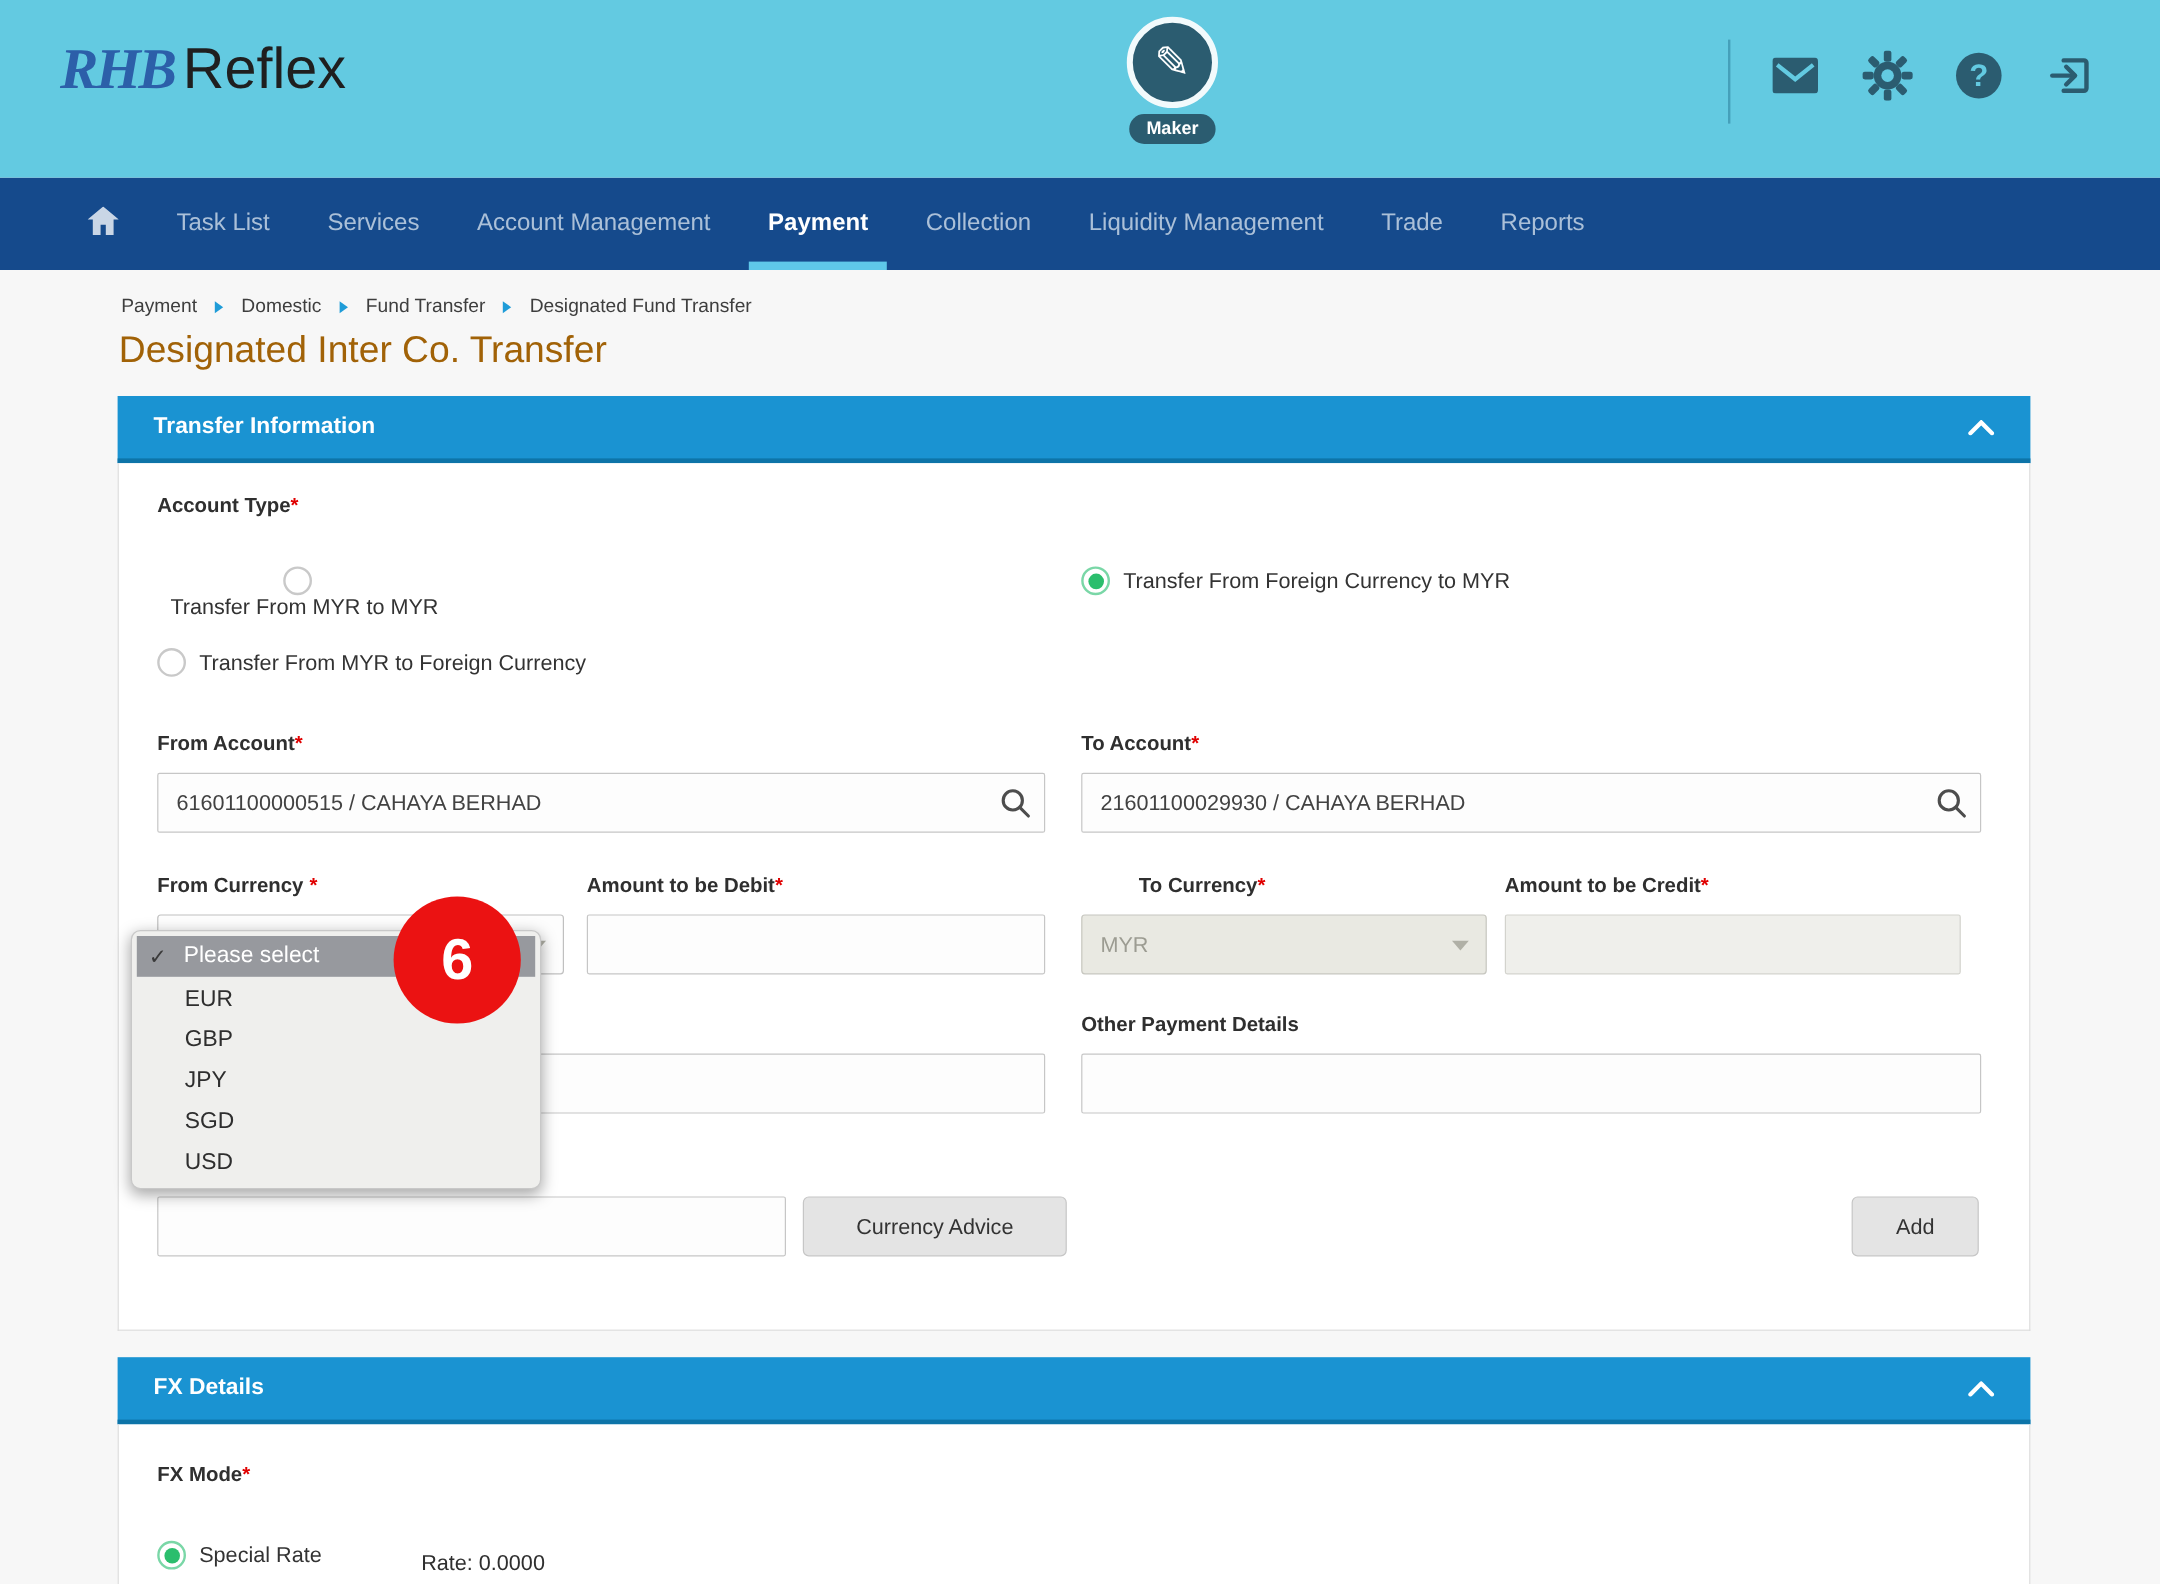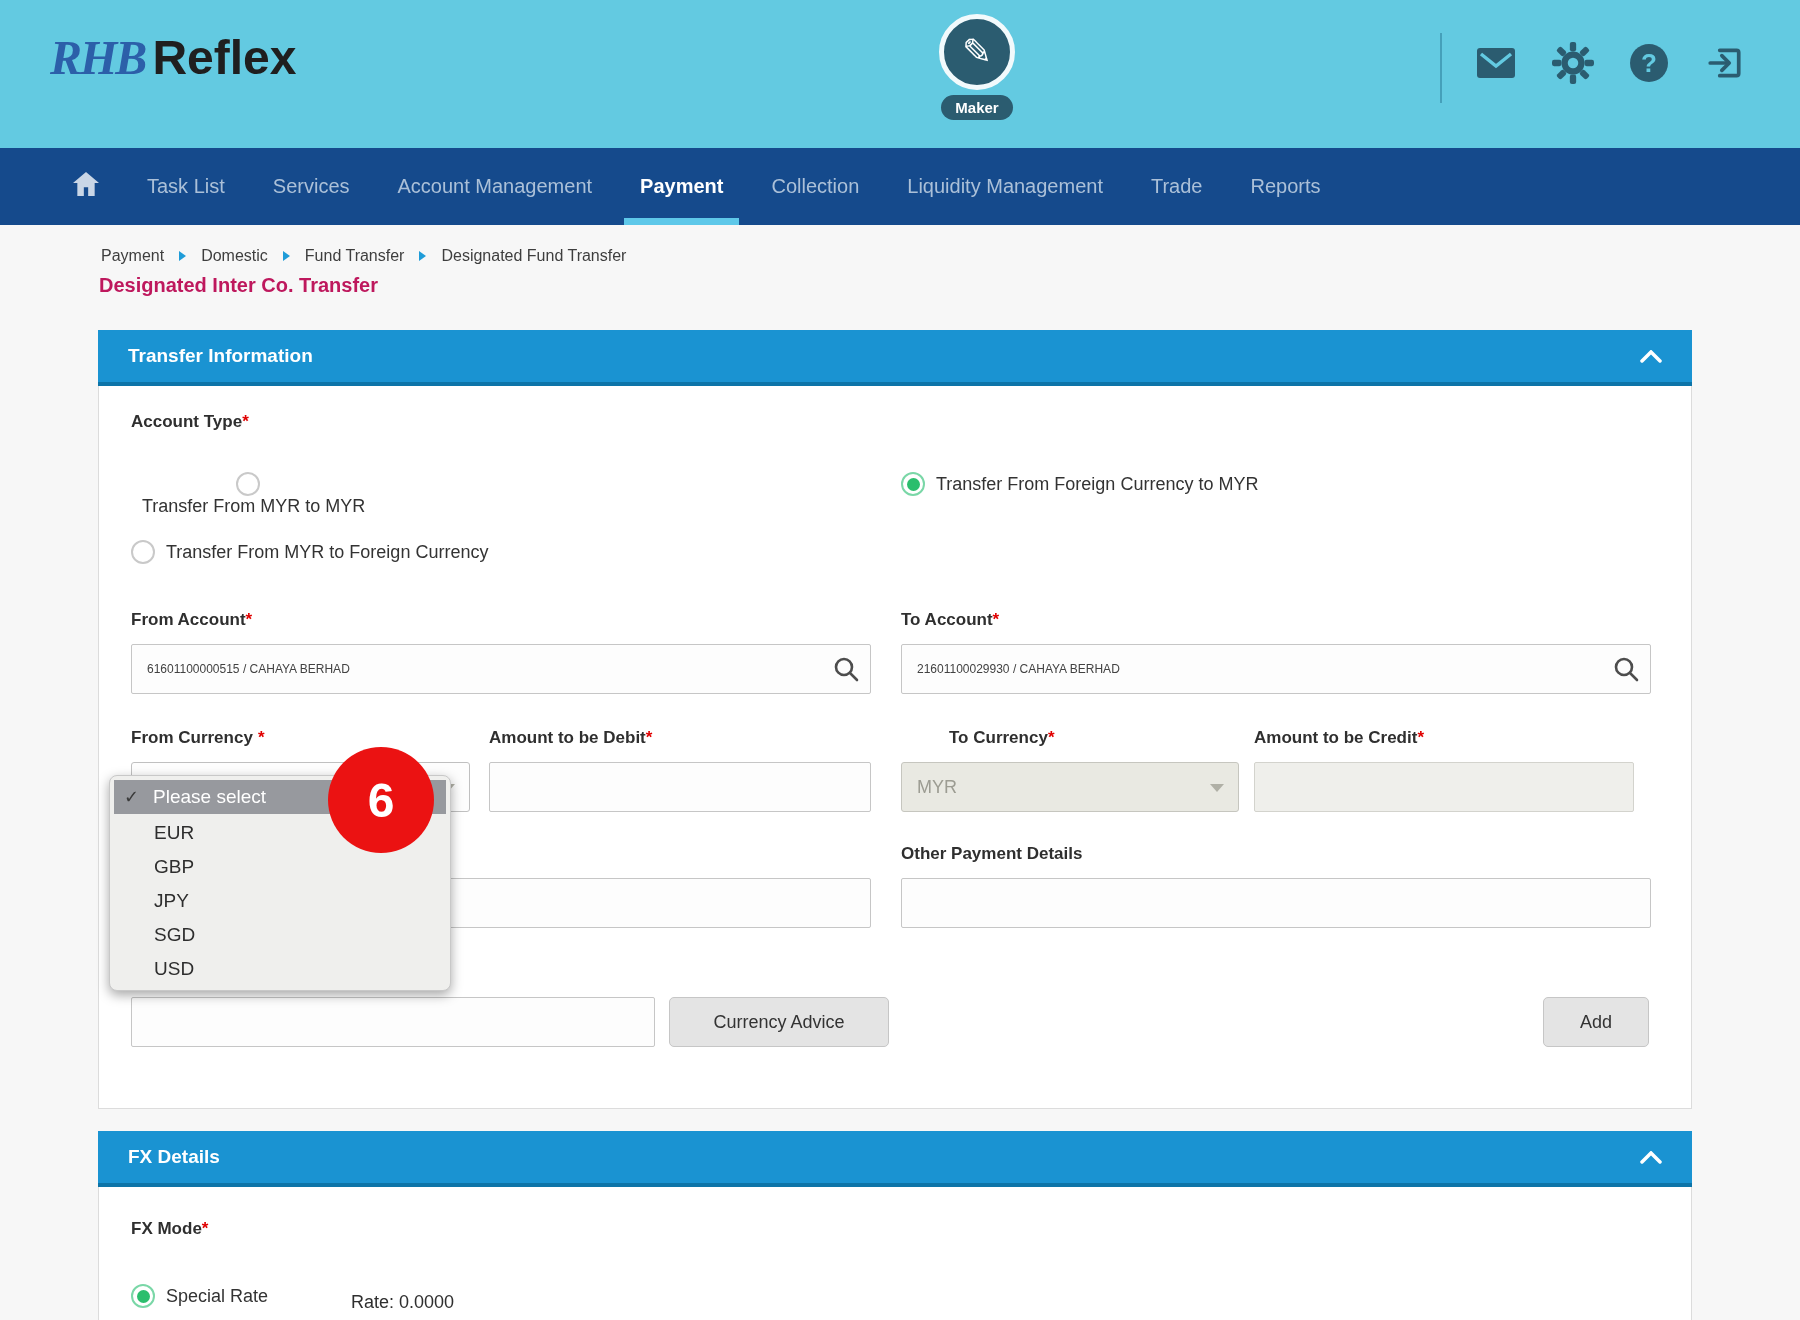--- a/index.html
+++ b/index.html
@@ -4,21 +4,21 @@
 <style>
   html,body{margin:0;padding:0;}
   body{
     width:1800px;height:1320px;position:relative;overflow:hidden;
     font-family:"Liberation Sans",sans-serif;background:#F7F7F7;
   }
   
   .top-header{height:148px;background:#63CAE1;position:relative;}
   .logo{position:absolute;left:50px;top:30px;font-size:48px;display:flex;align-items:baseline;}
   .logo .rhb{color:#2C5FA9;font-weight:bold;font-style:italic;letter-spacing:-2px;font-family:Liberation Serif, serif;}
-  .logo .reflex{color:#1F1F1F;font-weight:700;margin-left:7px;letter-spacing:0px;}
+  .logo .reflex{color:#1F1F1F;font-weight:400;margin-left:7px;letter-spacing:0px;}
   .avatar{position:absolute;left:939px;top:14px;width:66px;height:66px;border-radius:50%;
     background:#2B5C70;border:5px solid #F2FAFC;display:flex;align-items:center;justify-content:center;}
   .avatar .pencil{color:#FFFFFF;font-size:36px;line-height:1;}
   .maker-pill{position:absolute;left:941px;top:95px;width:72px;height:25px;border-radius:13px;
     background:#2B5C70;color:#FFFFFF;font-size:15px;font-weight:bold;
     display:flex;align-items:center;justify-content:center;}
   .welcome-block{position:absolute;left:1040px;top:26px;color:#156F8E;}
   .welcome-block .b{font-weight:bold;font-size:19px;line-height:22px;}
   .welcome-block .r{font-size:16px;line-height:21px;color:#1A7893;}
   .hdr-divider{position:absolute;left:1440px;top:33px;width:2px;height:70px;background:#45A0BA;}
@@ -28,21 +28,21 @@
   
   .nav{height:77px;background:#154A8C;display:flex;align-items:center;padding-left:73px;gap:48px;}
   .nav-item{color:#ABC0D8;font-size:20px;height:77px;display:flex;align-items:center;
     position:relative;cursor:pointer;white-space:nowrap;}
   .nav-item.active{color:#FFFFFF;font-weight:bold;}
   .nav-item.active::after{content:"";position:absolute;left:-16px;right:-16px;bottom:0;height:7px;background:#5EC8E9;}
   
   .breadcrumb{margin:22px 0 0 101px;display:flex;align-items:center;gap:15px;font-size:16px;color:#3E3E3E;}
   .crumb{cursor:pointer;}
   .crumb-sep{width:0;height:0;border-left:7px solid #1F9CD8;border-top:5px solid transparent;border-bottom:5px solid transparent;}
-  .page-title{margin:9px 0 0 99px;font-size:20px;color:#be185d;font-weight:bold;}
+  .page-title{margin:9px 0 0 99px;font-size:31px;color:#a16207;}
   
   .panel{position:absolute;left:98px;width:1594px;}
   #panel-transfer{top:330px;}
   #panel-fx{top:1131px;}
   .panel-header{height:52px;background:#1A93D2;border-bottom:4px solid #0D74A8;
     display:flex;align-items:center;justify-content:space-between;padding:0 30px;
     color:#FFFFFF;font-size:19px;font-weight:bold;}
   .panel-body{background:#FFFFFF;border:1px solid #DCDCDC;border-top:none;position:relative;}
   #panel-transfer .panel-body{height:722px;}
   #panel-fx .panel-body{height:133px;overflow:hidden;}
@@ -52,21 +52,21 @@
   .req{color:#E00000;}
   .req.sp{margin-left:5px;}
   .radio-row{position:absolute;display:flex;align-items:center;cursor:pointer;}
   .radio{width:24px;height:24px;border-radius:50%;background:#FFFFFF;box-sizing:border-box;flex:none;}
   .radio.unchecked{border:2px solid #C9C9C9;}
   .radio.checked{border:2px solid #7AD7A7;display:flex;align-items:center;justify-content:center;}
   .radio.checked .dot{width:13px;height:13px;border-radius:50%;background:#2BBE6D;}
   .radio-row .rlabel{margin-left:11px;font-size:18px;color:#333333;white-space:nowrap;}
   .input-wrap{position:absolute;height:50px;}
   .text-input{width:100%;height:100%;box-sizing:border-box;border:1px solid #C6C6C6;background:#FDFDFD;
-    border-radius:2px;font-family:"Liberation Sans",sans-serif;font-size:12px;color:#424242;
+    border-radius:2px;font-family:"Liberation Sans",sans-serif;font-size:18px;color:#424242;
     padding:0 46px 0 15px;outline:none;}
   .text-input.plain{padding-right:15px;}
   .text-input.disabled{background:#EFEFEB;border-color:#D3D3CD;}
   .search-btn{position:absolute;right:12px;top:12px;cursor:pointer;}
   .select-box{position:absolute;height:50px;box-sizing:border-box;border:1px solid #C0C0C0;background:#FDFDFD;
     border-radius:3px;display:flex;align-items:center;padding:0 15px;font-size:18px;cursor:pointer;}
   .select-box.disabled{background:#E9E9E2;border-color:#C6C6BF;color:#9C9C92;cursor:default;}
   .caret-down{position:absolute;right:14px;top:21px;width:0;height:0;
     border-left:7px solid transparent;border-right:7px solid transparent;border-top:8px solid #B0B0A6;}
   .btn{position:absolute;height:50px;background:#E4E4E4;border:1px solid #C6C6C6;border-radius:5px;

